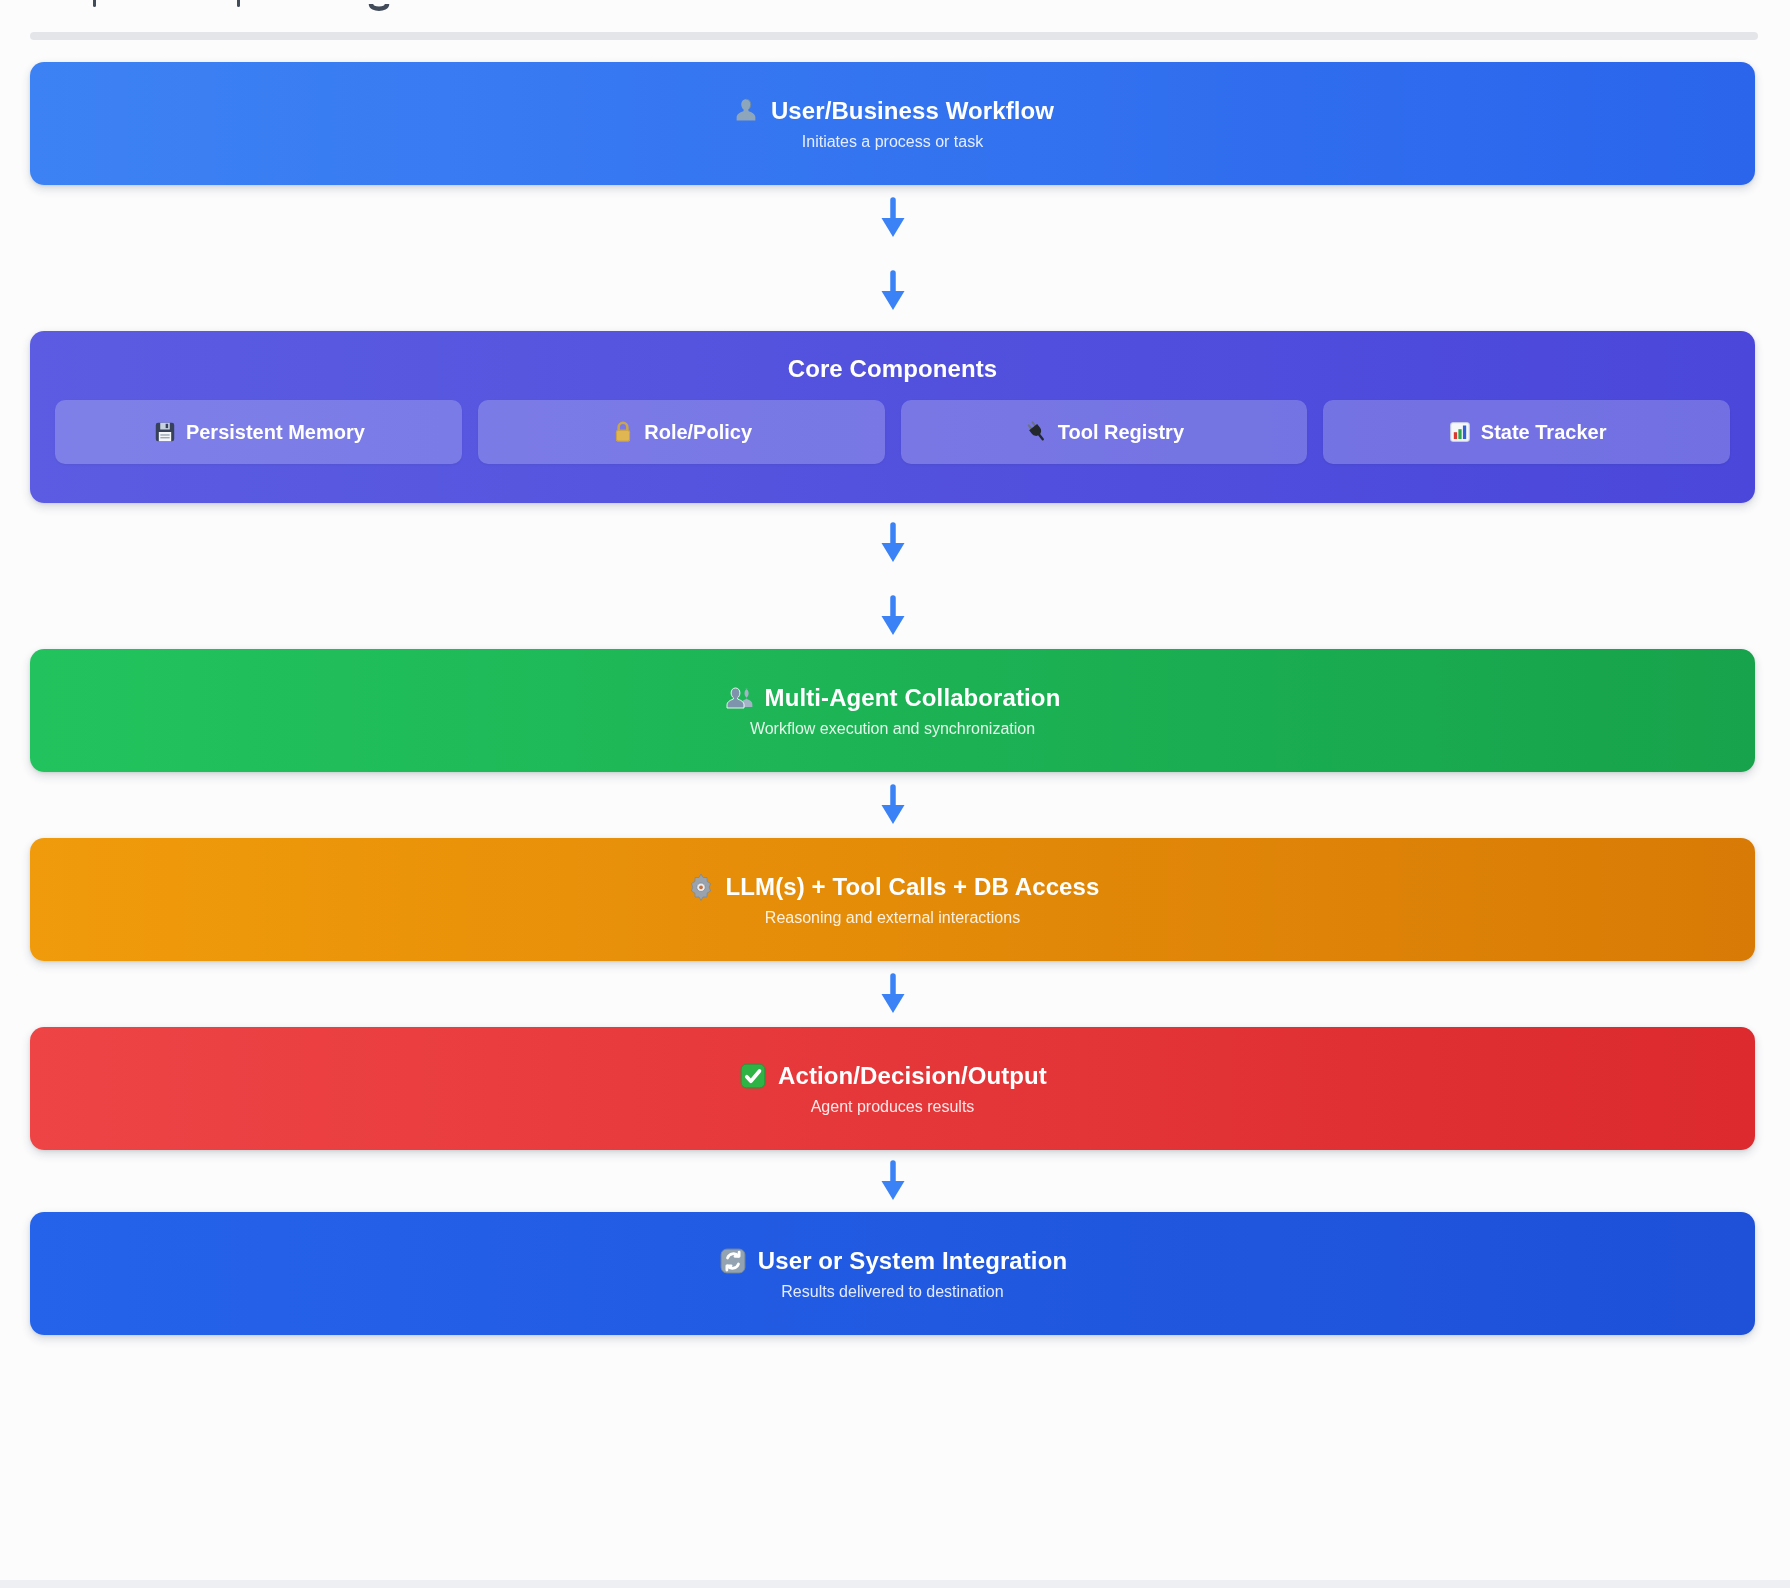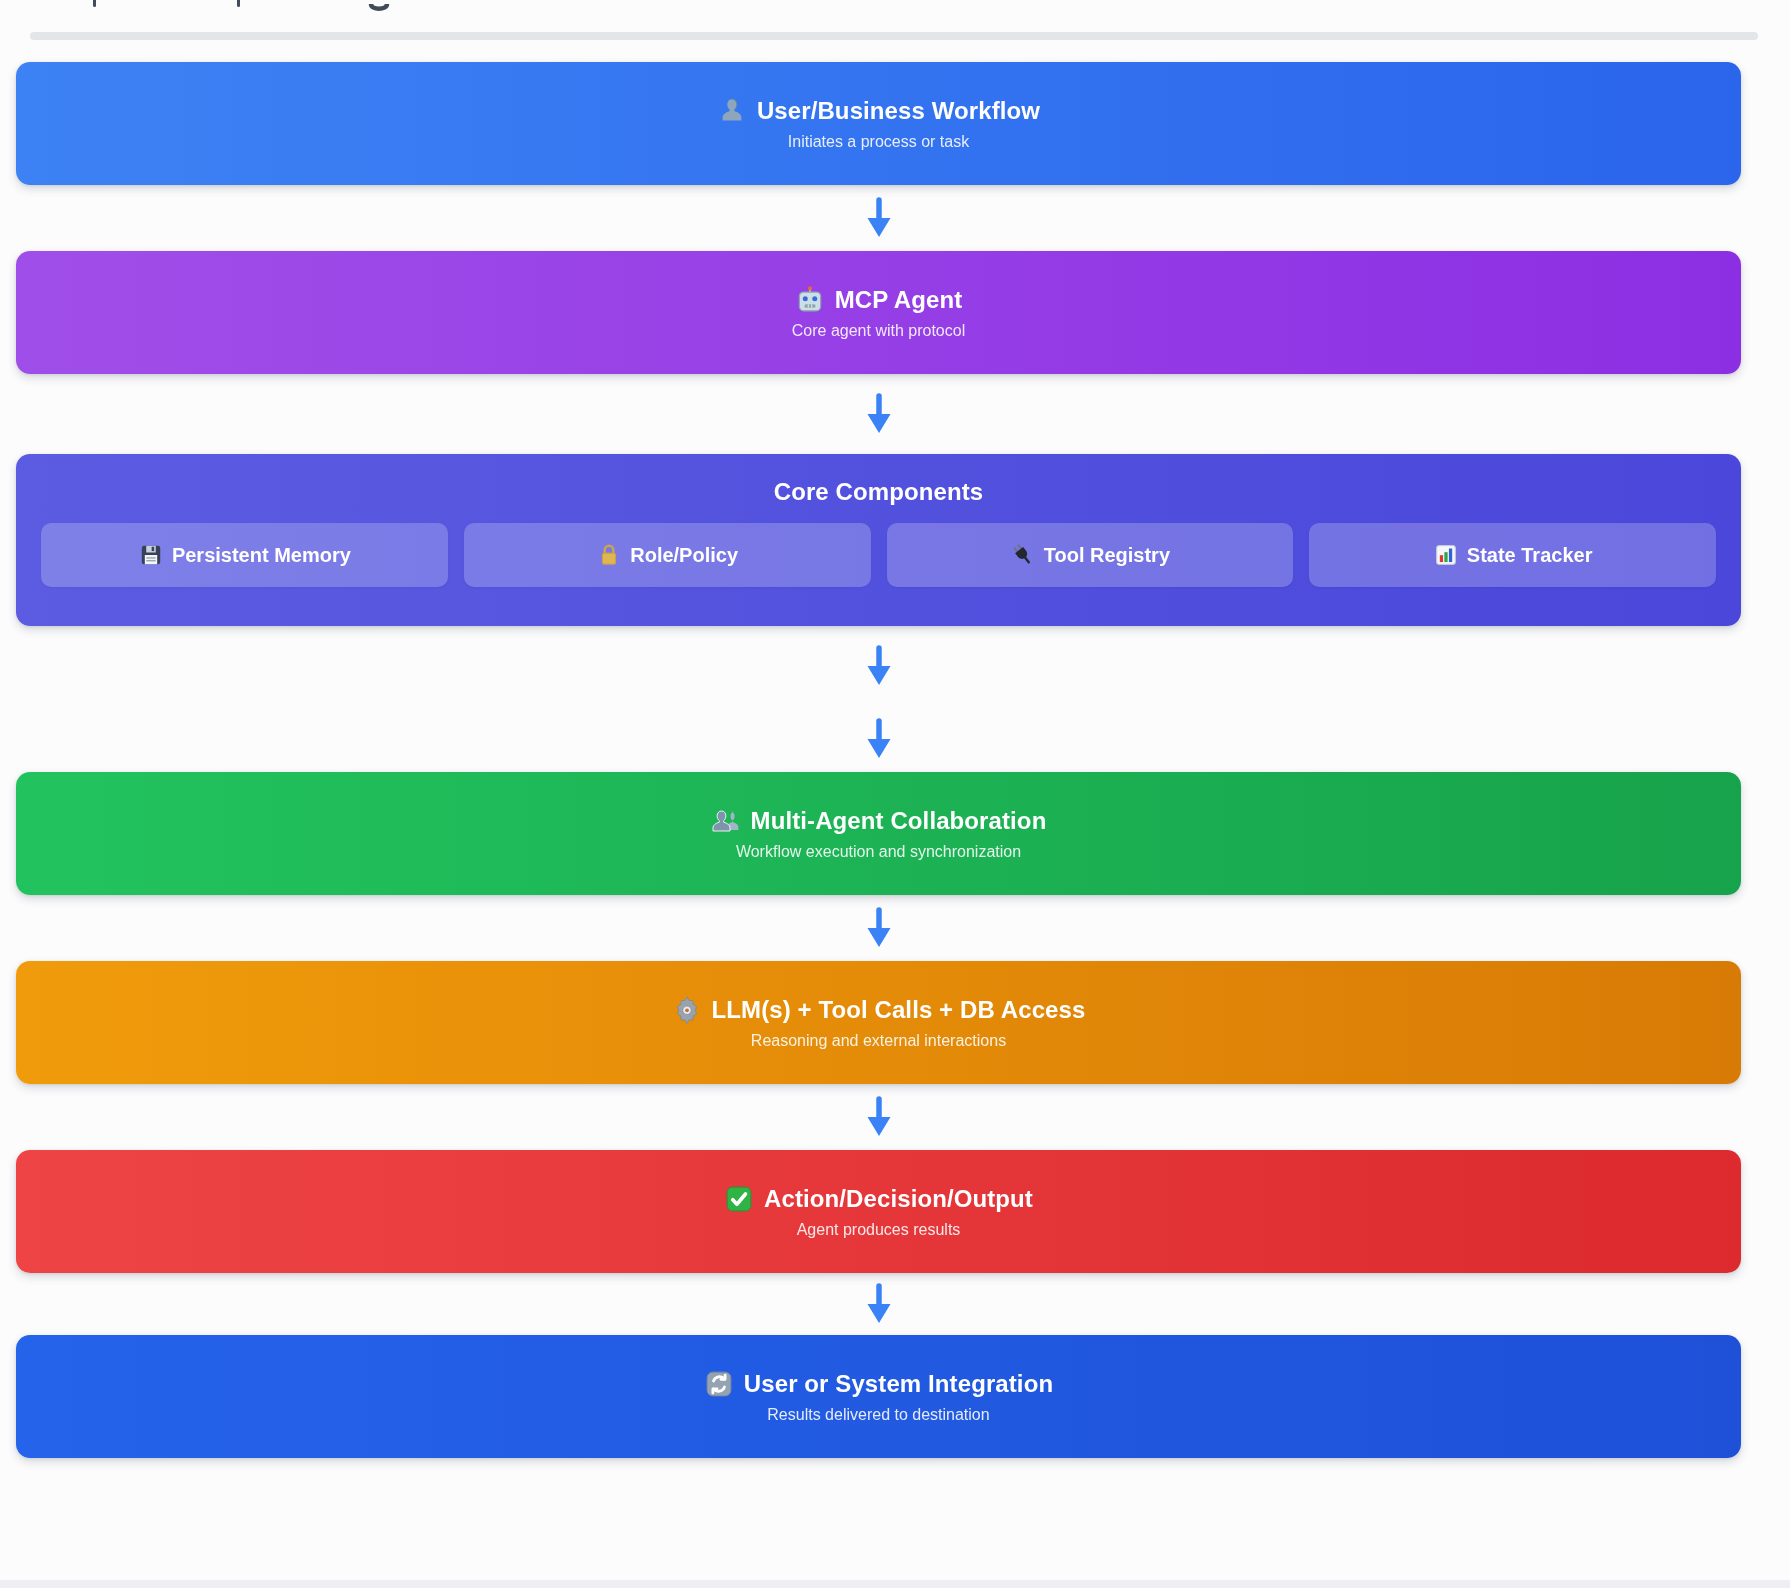--- a/index.html
+++ b/index.html
@@ -18,21 +18,21 @@
   }
   .frag-hook { position:absolute; top:-1px; }
 
   .divider {
     position:absolute; top:32px; left:30px;
     width:1728px; height:8px; border-radius:4px;
     background:#e3e5e9;
   }
 
   .flow {
-    position:absolute; top:62px; left:16px; width:1725px;
+    position:absolute; top:62px; left:30px; width:1725px;
     display:flex; flex-direction:column;
   }
   .node {
     width:100%; height:123px; border-radius:14px;
     display:flex; flex-direction:column; align-items:center; justify-content:center;
     color:#ffffff;
     box-shadow:0 4px 10px rgba(30,41,59,0.16), 0 1px 3px rgba(30,41,59,0.10);
   }
   .node-title-row { display:flex; align-items:center; gap:10px; }
   .icon { display:inline-flex; align-items:center; justify-content:center; }
@@ -88,38 +88,20 @@
       <div class="node-subtitle">Initiates a process or task</div>
     </div>
 
     <div class="gap">
       <svg class="arrow-svg" width="30" height="42" viewBox="0 0 30 42" style="color: rgb(59, 130, 246);">
           <line x1="15" y1="3" x2="15" y2="23" stroke="currentColor" stroke-width="5.5" stroke-linecap="round"></line>
           <path d="M3.5 21 L26.5 21 L15 40 Z" fill="currentColor"></path>
         </svg>
     </div>
 
-    <div class="node" style="background: linear-gradient(90deg, rgb(160, 78, 233), rgb(140, 47, 227));">
-      <div class="node-title-row">
-        <span class="icon">
-            <svg viewBox="0 0 24 24" width="30" height="30">
-              <circle cx="12" cy="2.7" r="1.7" fill="#e8643c"></circle>
-              <rect x="11.2" y="3.9" width="1.6" height="1.9" fill="#9fb4bd"></rect>
-              <rect x="3.5" y="5.6" width="17" height="15" rx="3.4" fill="#cbdfe6" stroke="#8fa6b0" stroke-width="1"></rect>
-              <circle cx="8.2" cy="11" r="2" fill="#3d6ad6"></circle>
-              <circle cx="15.8" cy="11" r="2" fill="#3d6ad6"></circle>
-              <rect x="7.6" y="15.4" width="8.8" height="2.8" rx="1.2" fill="#93a6ae"></rect>
-              <rect x="10.2" y="15.4" width="1" height="2.8" fill="#cbdfe6"></rect>
-              <rect x="12.8" y="15.4" width="1" height="2.8" fill="#cbdfe6"></rect>
-            </svg>
-          </span>
-        <span class="node-title">MCP Agent</span>
-      </div>
-      <div class="node-subtitle">Core agent with protocol</div>
-    </div>
 
     <div class="gap gap-lg">
       <svg class="arrow-svg" width="30" height="42" viewBox="0 0 30 42" style="color: rgb(59, 130, 246);">
           <line x1="15" y1="3" x2="15" y2="23" stroke="currentColor" stroke-width="5.5" stroke-linecap="round"></line>
           <path d="M3.5 21 L26.5 21 L15 40 Z" fill="currentColor"></path>
         </svg>
     </div>
 
     <div class="node node-group" style="background: linear-gradient(90deg, rgb(91, 92, 226), rgb(74, 71, 218));">
       <div class="node-title-row">

